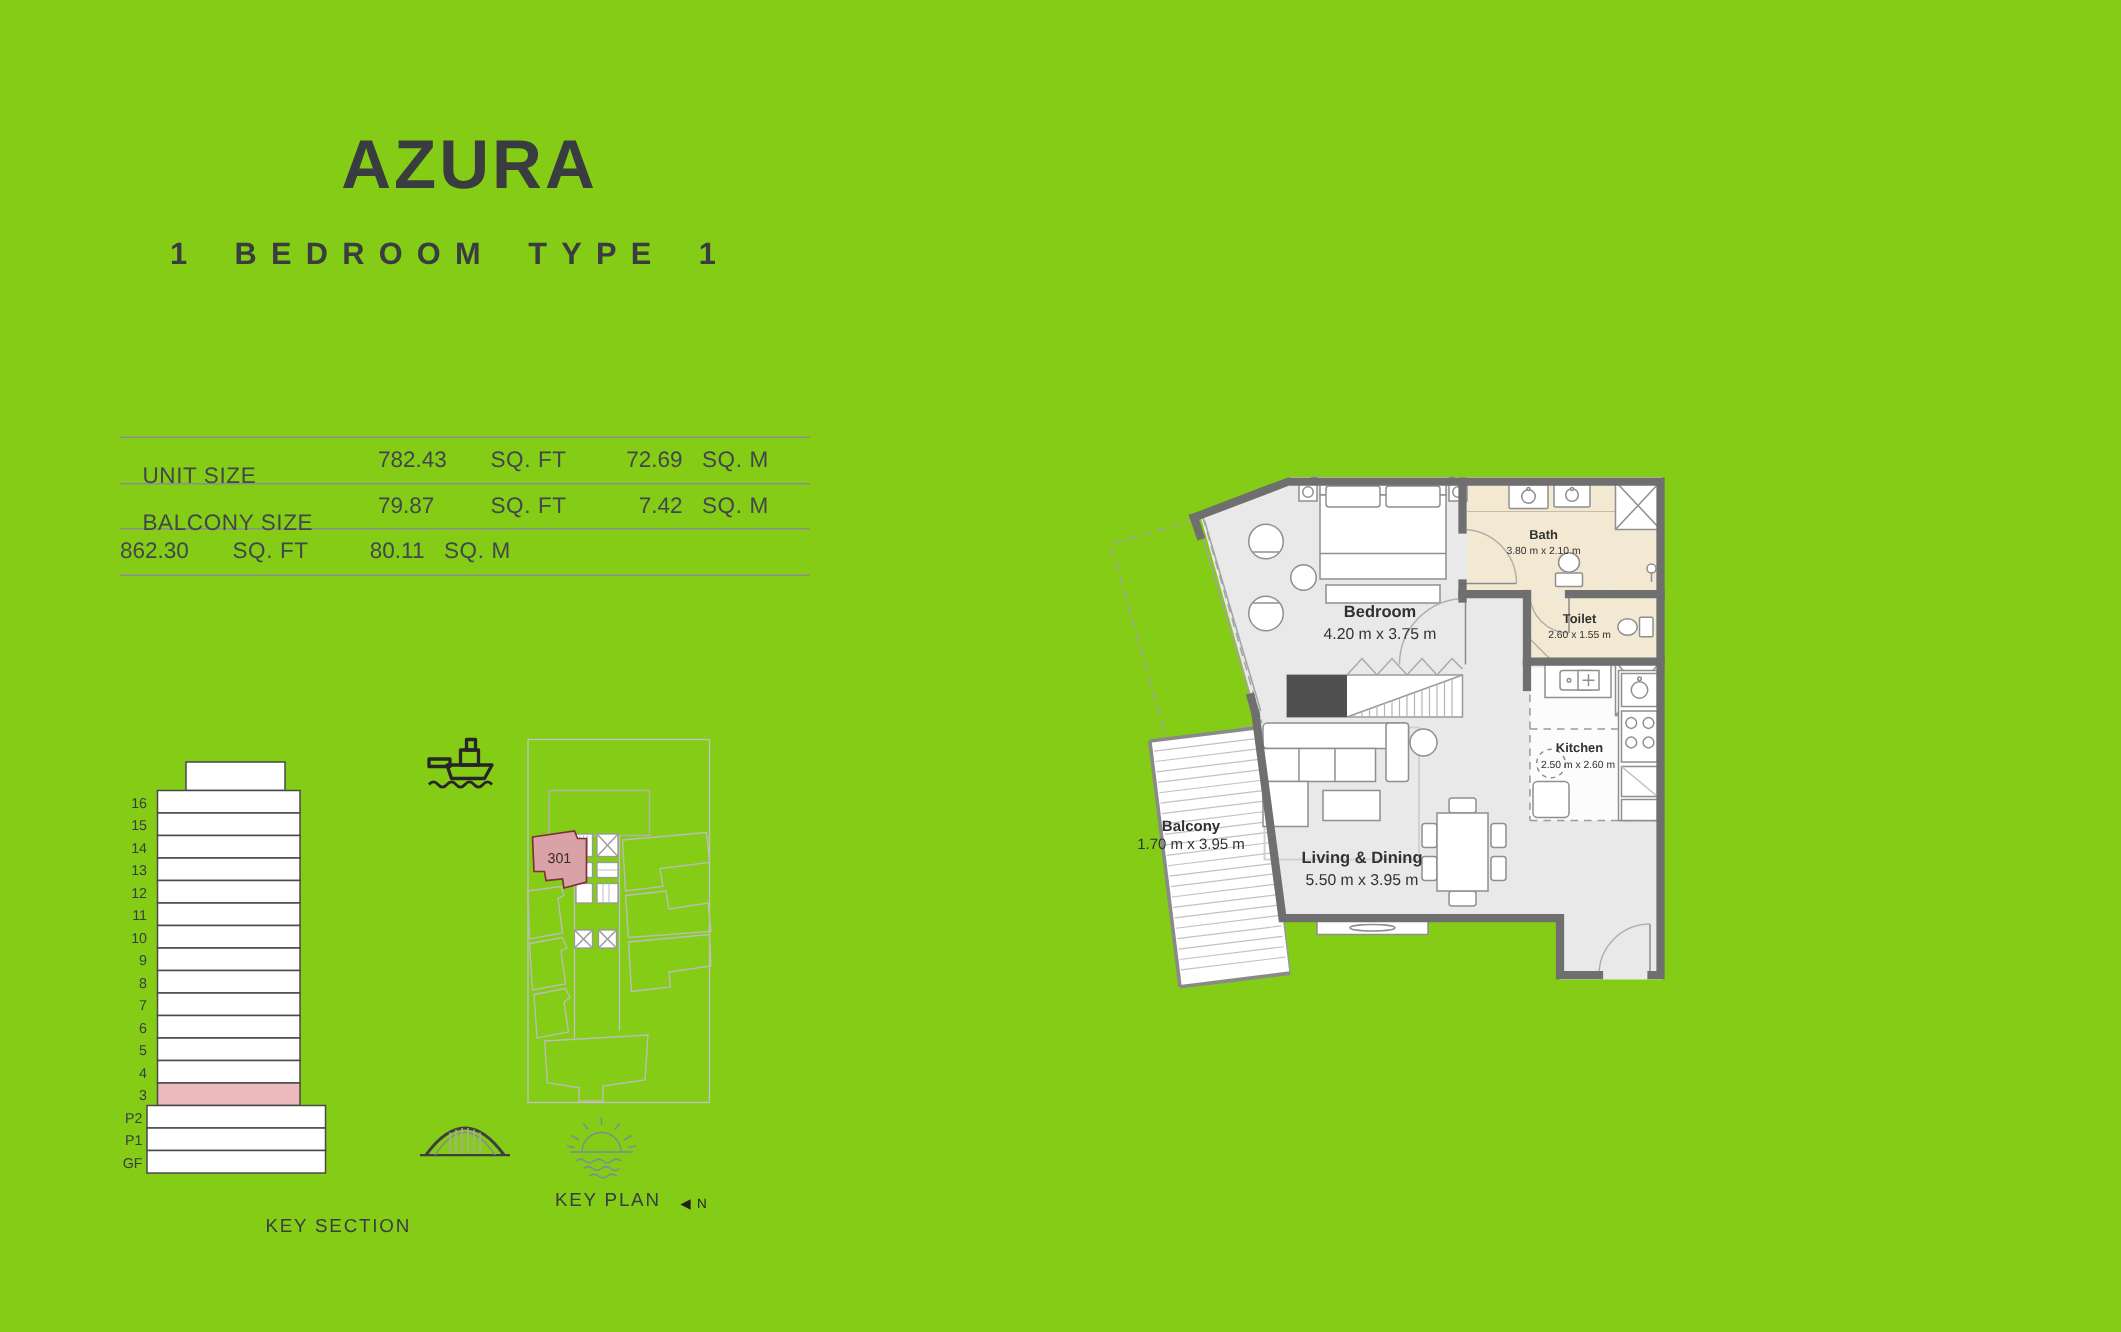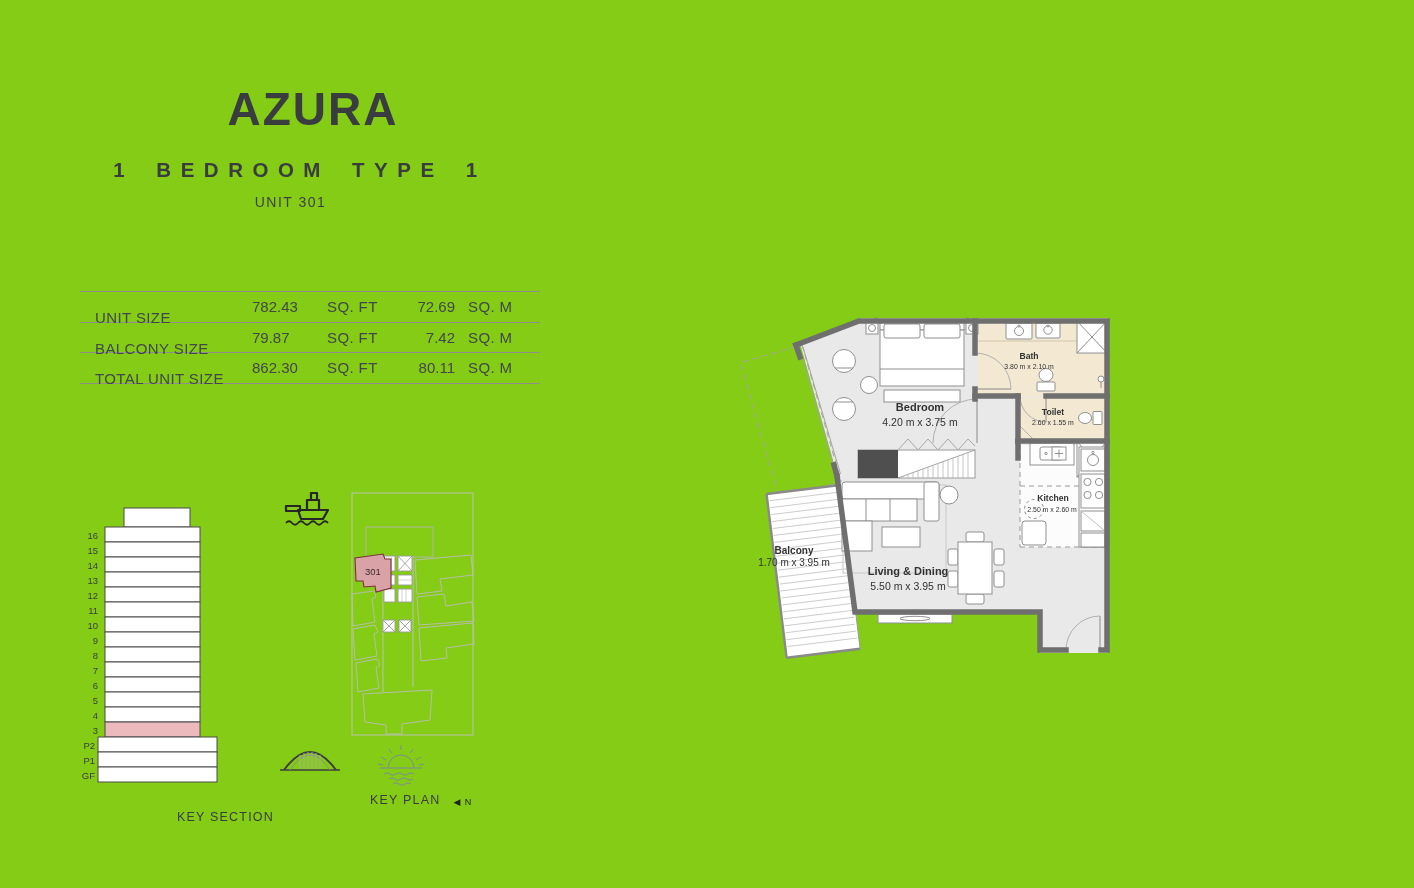--- a/index.html
+++ b/index.html
@@ -43,39 +43,37 @@
   .fp-dims-bal{font-size:10px;fill:#323232;}
   .kp-unit{font-size:9.5px;fill:#3c2a2c;font-weight:400;}
 </style>
 </head>
 <body>
 
 <div class="page">
 
   <div class="abs title">AZURA</div>
   <div class="abs subtitle">1 BEDROOM TYPE 1</div>
-  <div class="abs unitline">UNIT 301</div>
 
   <div class="abs size-table">
     <div class="srow">
       <div class="lbl">UNIT SIZE</div>
       <div class="v1">782.43</div>
       <div class="u1">SQ. FT</div>
       <div class="v2">72.69</div>
       <div class="u2">SQ. M</div>
     </div>
     <div class="srow">
       <div class="lbl">BALCONY SIZE</div>
       <div class="v1">79.87</div>
       <div class="u1">SQ. FT</div>
       <div class="v2">7.42</div>
       <div class="u2">SQ. M</div>
     </div>
     <div class="srow">
-      <div class="lbl">TOTAL UNIT SIZE</div>
       <div class="v1">862.30</div>
       <div class="u1">SQ. FT</div>
       <div class="v2">80.11</div>
       <div class="u2">SQ. M</div>
     </div>
   </div>
 
   <svg class="abs" style="left:60px;top:500px;" width="180" height="290" viewBox="0 0 180 290">
     <g stroke="#4a4a4a" stroke-width="1" fill="#ffffff">
       <rect x="64" y="8" width="66" height="19"></rect>

